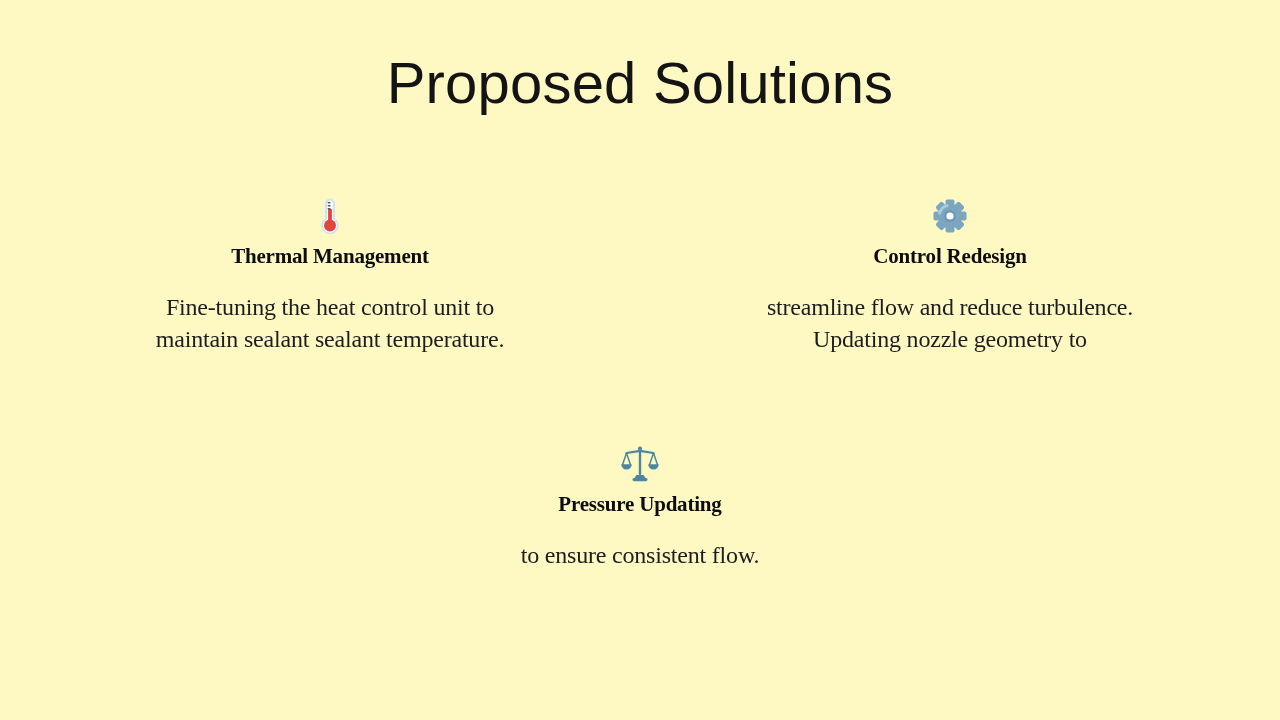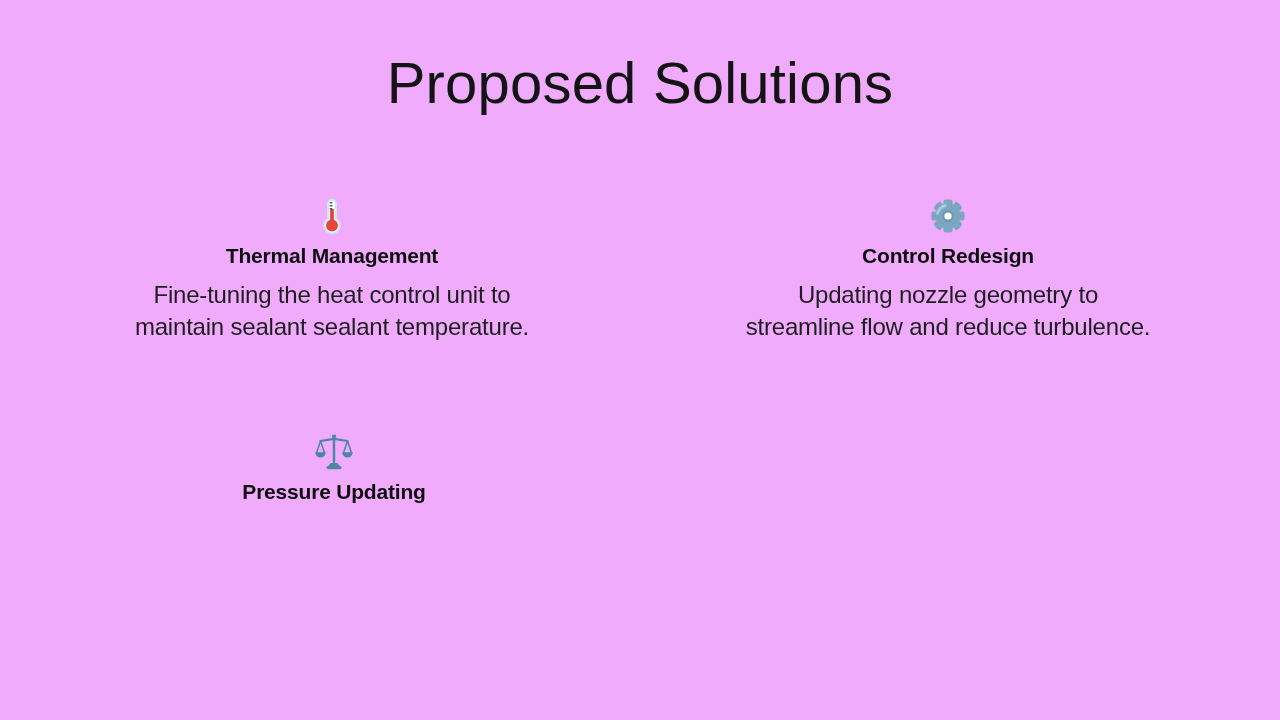--- a/index.html
+++ b/index.html
@@ -4,38 +4,40 @@
 <style>
   html, body {
     margin: 0;
     padding: 0;
     background: #ffffff;
   }
   .slide {
     position: relative;
     width: 1280px;
     height: 720px;
-    background: #f0abfc;
+    background: #fef9c3;
     overflow: hidden;
     font-family: "Liberation Sans", sans-serif;
     color: #1d1d1f;
   }
   .slide-title {
     margin: 0;
     padding-top: 50px;
     text-align: center;
     font-size: 58px;
     line-height: 1.15;
     font-weight: 400;
     letter-spacing: 0.2px;
     color: #141414;
   }
   .row {
     display: flex;
-    padding: 0 24px;
+    justify-content: center;
+    padding: 0 8px;
+    font-family: Liberation Serif, serif;
   }
   .row-top { margin-top: 80px; }
   .row-bottom { margin-top: 90px; }
   .card {
     flex: 1 1 0;
     max-width: 620px;
     display: flex;
     flex-direction: column;
     align-items: center;
     text-align: center;
@@ -47,21 +49,21 @@
   }
   .card-heading {
     margin: 8px 0 0 0;
     font-size: 21px;
     line-height: 1.25;
     font-weight: 700;
     letter-spacing: -0.2px;
     color: #0d0d0d;
   }
   .card-body {
-    margin: 10px 0 0 0;
+    margin: 22px 0 0 0;
     font-size: 24px;
     line-height: 32px;
     font-weight: 400;
     letter-spacing: -0.2px;
     color: #1d1d1f;
   }
   .card-body span { display: block; }
 </style>
 </head>
 <body>
@@ -99,22 +101,22 @@
           <rect x="2.5" y="14.5" width="33" height="9" rx="2" transform="rotate(90 19 19)"></rect>
           <rect x="2.5" y="14.5" width="33" height="9" rx="2" transform="rotate(135 19 19)"></rect>
           <circle cx="19" cy="19" r="12"></circle>
         </g>
         <path d="M 8.6 16.2 A 10.8 10.8 0 0 1 16.2 8.6" fill="none" stroke="#aacbdc" stroke-width="3" stroke-linecap="round"></path>
         <circle cx="19" cy="19" r="6" fill="#6d99b2"></circle>
         <circle cx="19" cy="19" r="3.6" fill="#ffffff"></circle>
       </svg>
       <h3 class="card-heading">Control Redesign</h3>
       <p class="card-body">
+        <span>streamline flow and reduce turbulence.</span>
         <span>Updating nozzle geometry to</span>
-        <span>streamline flow and reduce turbulence.</span>
       </p>
     </div>
 
   </div>
 
   <div class="row row-bottom">
 
     <div class="card">
       <svg class="card-icon" viewBox="0 0 38 38" aria-hidden="true">
         <g fill="#4e86a2" stroke="#4e86a2">
@@ -124,18 +126,19 @@
           <path d="M5.5 8 L1.7 19.2 M5.5 8 L9.3 19.2" fill="none" stroke-width="1.5" stroke-linecap="round"></path>
           <path d="M32.5 8 L28.7 19.2 M32.5 8 L36.3 19.2" fill="none" stroke-width="1.5" stroke-linecap="round"></path>
           <path d="M0.2 19.2 A 5.3 5.3 0 0 0 10.8 19.2 Z" stroke="none"></path>
           <path d="M27.2 19.2 A 5.3 5.3 0 0 0 37.8 19.2 Z" stroke="none"></path>
           <path d="M15.5 30 L22.5 30 L24.5 33 L13.5 33 Z" stroke="none"></path>
           <rect x="11.5" y="33" width="15" height="3.2" rx="1.6" stroke="none"></rect>
         </g>
       </svg>
       <h3 class="card-heading">Pressure Updating</h3>
       <p class="card-body">
+        <span>to ensure consistent flow.</span>
       </p>
     </div>
 
   </div>
 
 </div>
 
 </body></html>

